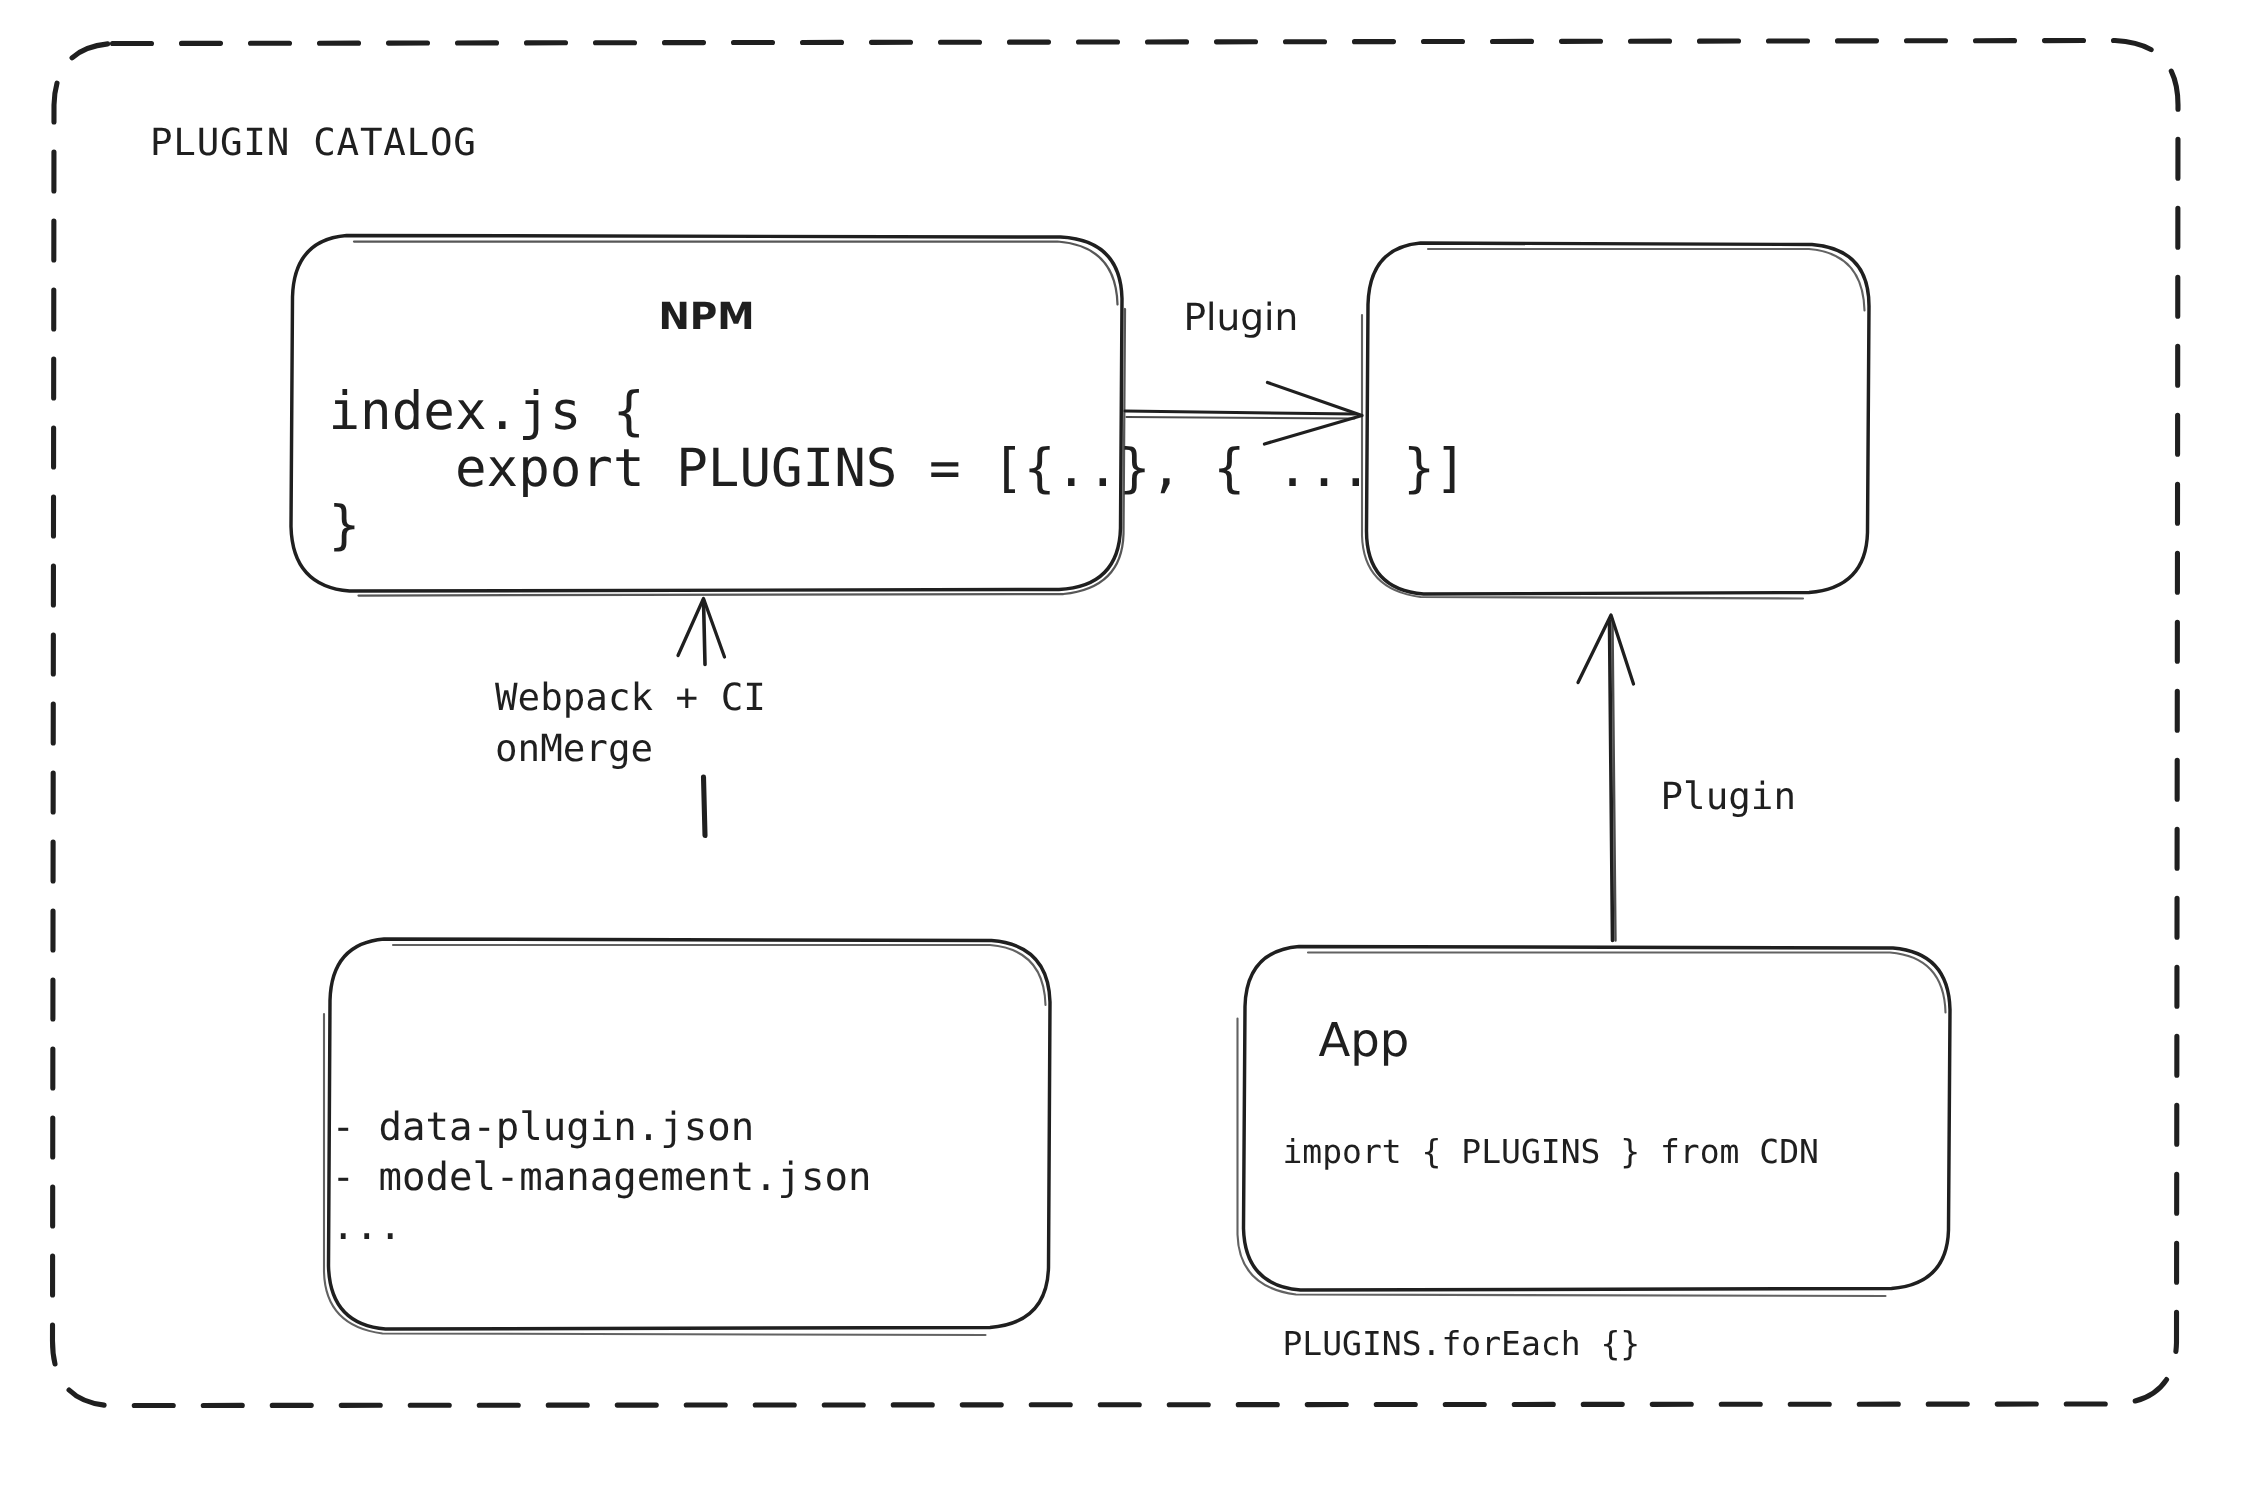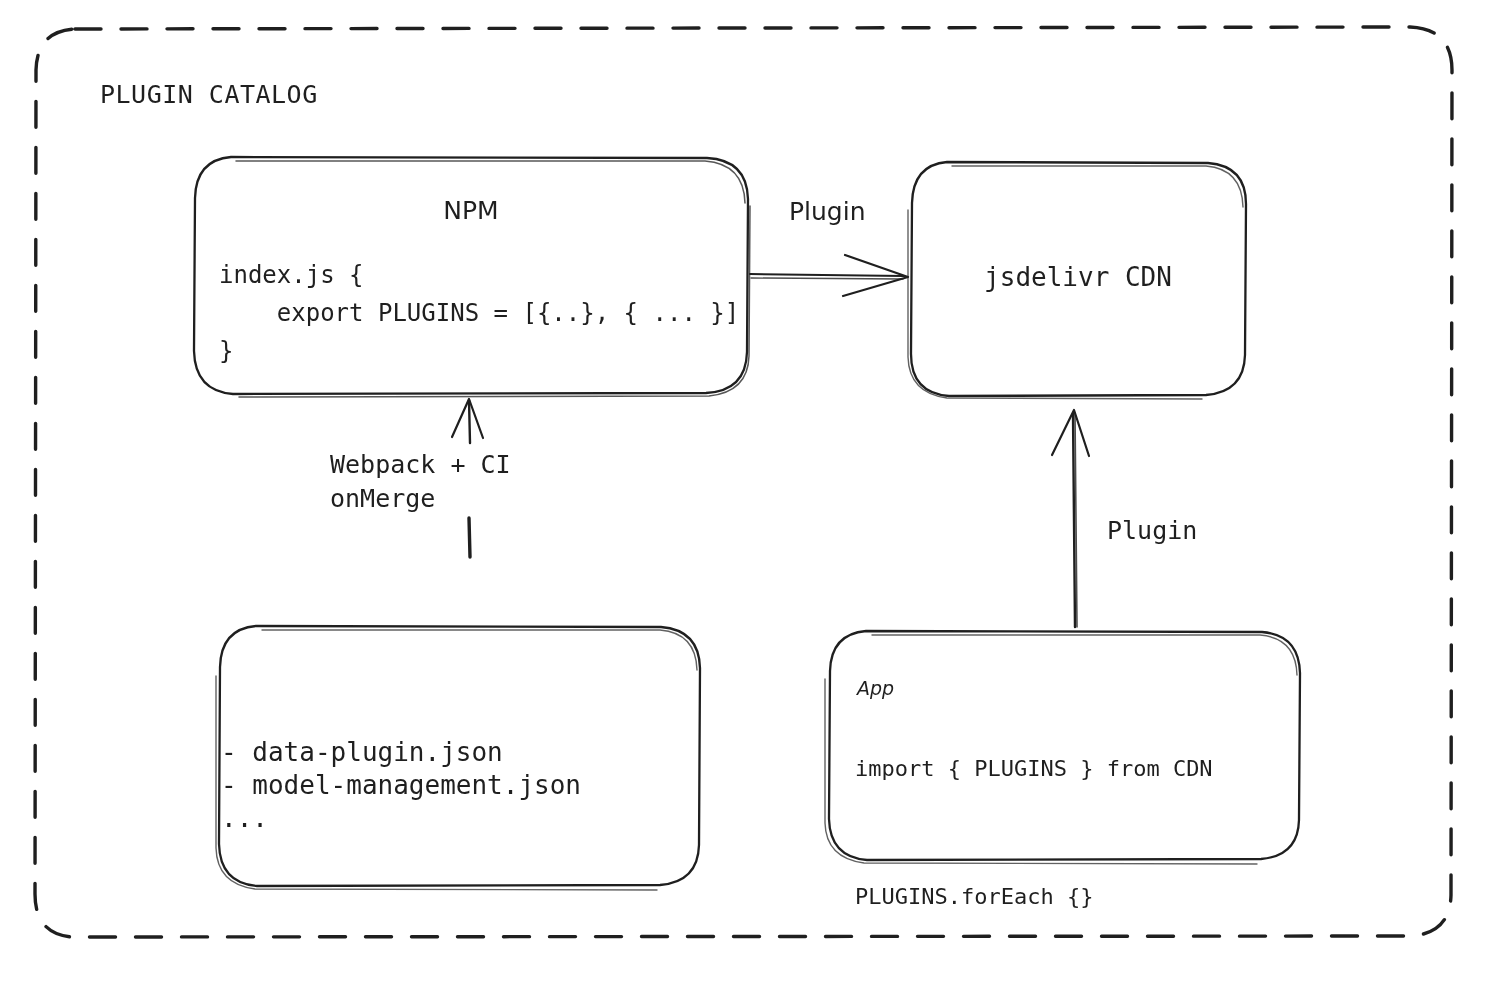--- a/index.html
+++ b/index.html
@@ -45,25 +45,26 @@
     letter-spacing: 0.5px;
   }
 
   
   #npm-title {
     left: 193px;
     top: 198px;
     width: 556px;
     text-align: center;
     font-size: 25px;
+    font-weight: bold;
   }
   #npm-code {
     left: 219px;
     top: 256px;
-    font-size: 24px;
+    font-size: 35px;
     line-height: 38px;
   }
 
   
   #cdn-title {
     left: 910px;
     top: 264px;
     width: 336px;
     text-align: center;
     font-size: 26px;
@@ -98,24 +99,23 @@
   #repo-list {
     left: 221px;
     top: 708px;
     font-size: 26px;
     line-height: 33px;
     margin-top: 28px;
   }
 
   
   #app-title {
-    left: 857px;
+    left: 879px;
     top: 679px;
-    font-size: 19px;
-    font-style: italic;
+    font-size: 31px;
   }
   #app-code {
     left: 855px;
     top: 737px;
     font-size: 22px;
     line-height: 64px;
   }
 
   
   #import-label {
@@ -176,21 +176,20 @@
   </svg>
 
   <div class="lbl mono" id="group-title">PLUGIN CATALOG</div>
 
   <div class="lbl sans" id="npm-title">NPM</div>
 
   <div class="lbl mono" id="npm-code">index.js {
     export PLUGINS = [{..}, { ... }]
 }</div>
 
-  <div class="lbl mono" id="cdn-title">jsdelivr CDN</div>
 
   <div class="lbl sans" id="cache-label">Plugin</div>
 
   <div class="lbl mono" id="webpack-label">Webpack + CI
 onMerge</div>
 
 
   <div class="lbl mono" id="repo-list">- data-plugin.json
 - model-management.json
 ...</div>

